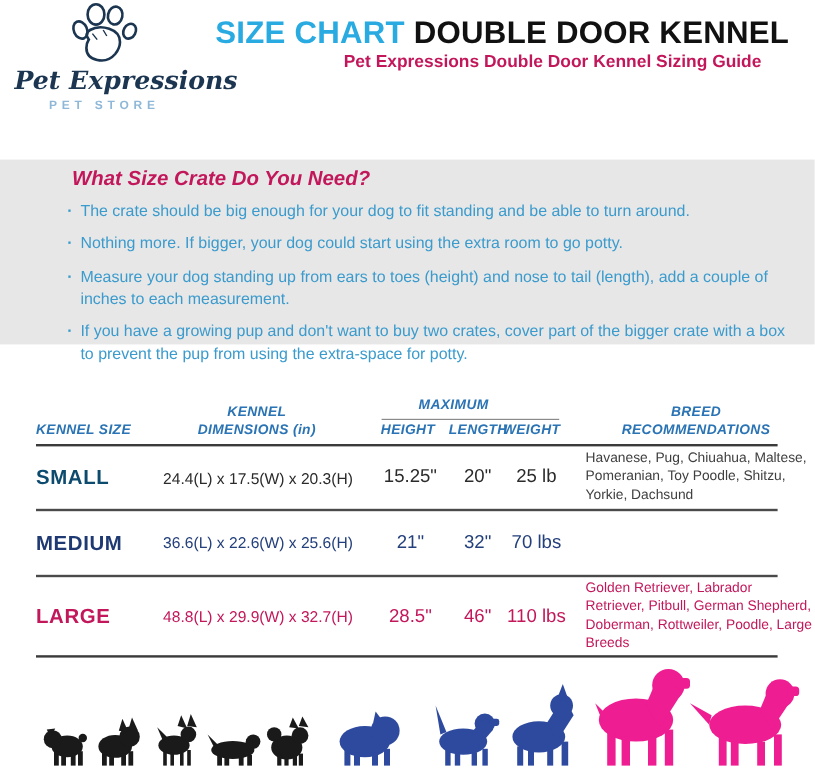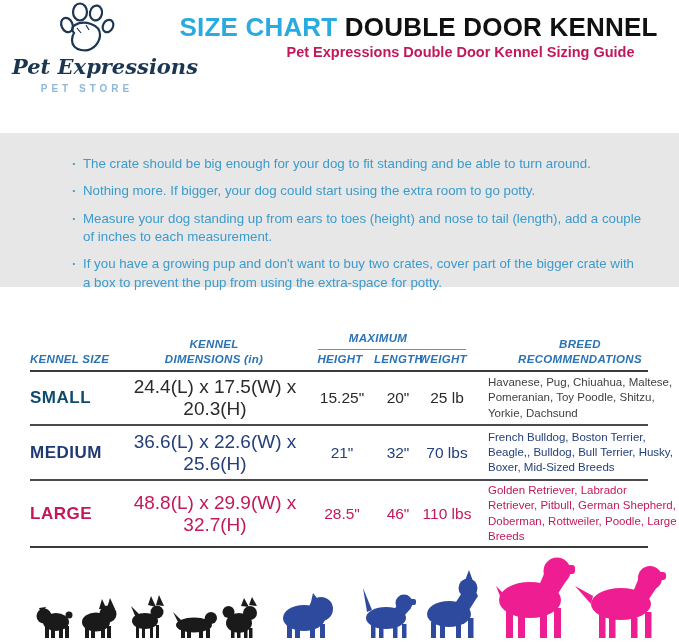--- a/index.html
+++ b/index.html
@@ -37,21 +37,21 @@
   
   .panel{
     position:absolute;left:0;top:133px;width:679px;height:154px;
     background:#e7e7e7;box-sizing:border-box;
     padding:6px 18px 0 56px;
   }
   .panel-heading{
     font-size:17px;font-weight:800;font-style:italic;color:#c2185b;
     margin:0 0 8px 4px;
   }
-  .panel-bullets{list-style:none;margin:16px;padding:0;max-width:600px;}
+  .panel-bullets{list-style:none;margin:0;padding:0;max-width:600px;}
   .panel-bullets li{
     position:relative;
     font-size:13.3px;line-height:1.38;color:#3b9bcd;
     padding-left:11px;margin-bottom:9px;
   }
   .panel-bullets li::before{
     content:"·";position:absolute;left:0;top:0;
     color:#3b9bcd;font-weight:bold;
   }
   
@@ -71,21 +71,21 @@
   .th-breed{left:484px;top:337px;width:192px;}
   .trow{
     position:absolute;left:30px;width:649px;
     display:grid;grid-template-columns:92px 186px 68px 44px 54px 1fr;
     align-items:center;
   }
   .trow-small{top:372px;height:52px;}
   .trow-medium{top:426px;height:53px;}
   .trow-large{top:481px;height:65px;}
   .cell-size{font-size:17px;font-weight:800;letter-spacing:0.5px;}
-  .cell-dims{font-size:19px;text-align:center;}
+  .cell-dims{font-size:13px;text-align:center;}
   .cell-num{font-size:15.5px;text-align:center;}
   .cell-breeds{font-size:11.5px;line-height:1.32;padding-left:14px;}
   .trow-small .cell-size{color:#0c4a6e;}
   .trow-small .cell-dims,.trow-small .cell-num{color:#2b2b2b;}
   .trow-small .cell-breeds{color:#3f3f3f;}
   .trow-medium .cell-size{color:#1f3a73;}
   .trow-medium .cell-dims,.trow-medium .cell-num,.trow-medium .cell-breeds{color:#24407c;}
   .trow-large .cell-size,.trow-large .cell-dims,.trow-large .cell-num,.trow-large .cell-breeds{color:#c2185b;}
   
   .dogs-svg{position:absolute;left:0;top:548px;}
@@ -107,20 +107,21 @@
       </g>
     </svg>
     <div class="logo-name">Pet Expressions</div>
     <div class="logo-tagline">PET STORE</div>
   </div>
 
   <div class="title"><span class="accent">SIZE CHART</span><span class="rest"> DOUBLE DOOR KENNEL</span></div>
   <div class="subtitle">Pet Expressions Double Door Kennel Sizing Guide</div>
 
   <div class="panel">
+    <p class="panel-heading">What Size Crate Do You Need?</p>
     <ul class="panel-bullets">
       <li>The crate should be big enough for your dog to fit standing and be able to turn around.</li>
       <li>Nothing more. If bigger, your dog could start using the extra room to go potty.</li>
       <li>Measure your dog standing up from ears to toes (height) and nose to tail (length), add a couple of inches to each measurement.</li>
       <li>If you have a growing pup and don't want to buy two crates, cover part of the bigger crate with a box to prevent the pup from using the extra-space for potty.</li>
     </ul>
   </div>
 
   <div class="thead th-size">KENNEL SIZE</div>
   <div class="thead th-dims">KENNEL
@@ -146,21 +147,20 @@
     <div class="cell-num">25 lb</div>
     <div class="cell-breeds">Havanese, Pug, Chiuahua, Maltese, Pomeranian, Toy Poodle, Shitzu, Yorkie, Dachsund</div>
   </div>
 
   <div class="trow trow-medium">
     <div class="cell-size">MEDIUM</div>
     <div class="cell-dims">36.6(L) x 22.6(W) x 25.6(H)</div>
     <div class="cell-num">21"</div>
     <div class="cell-num">32"</div>
     <div class="cell-num">70 lbs</div>
-    <div class="cell-breeds">French Bulldog, Boston Terrier, Beagle,, Bulldog, Bull Terrier, Husky, Boxer, Mid-Sized Breeds</div>
   </div>
 
   <div class="trow trow-large">
     <div class="cell-size">LARGE</div>
     <div class="cell-dims">48.8(L) x 29.9(W) x 32.7(H)</div>
     <div class="cell-num">28.5"</div>
     <div class="cell-num">46"</div>
     <div class="cell-num">110 lbs</div>
     <div class="cell-breeds">Golden Retriever, Labrador Retriever, Pitbull, German Shepherd, Doberman, Rottweiler, Poodle, Large Breeds</div>
   </div>

